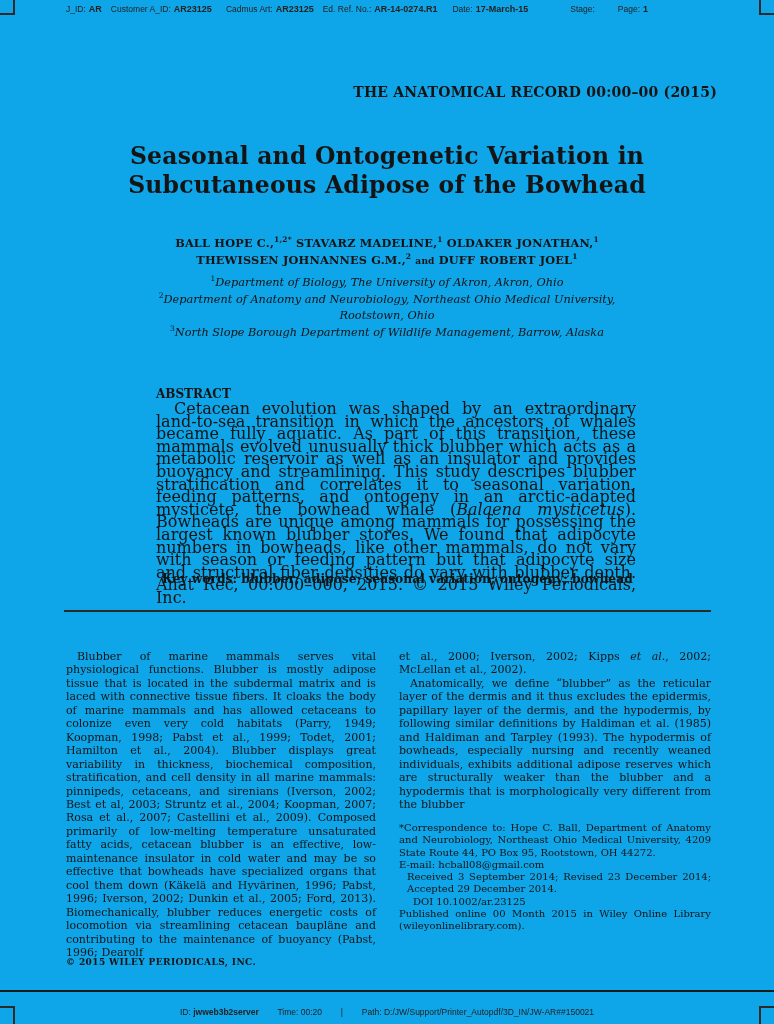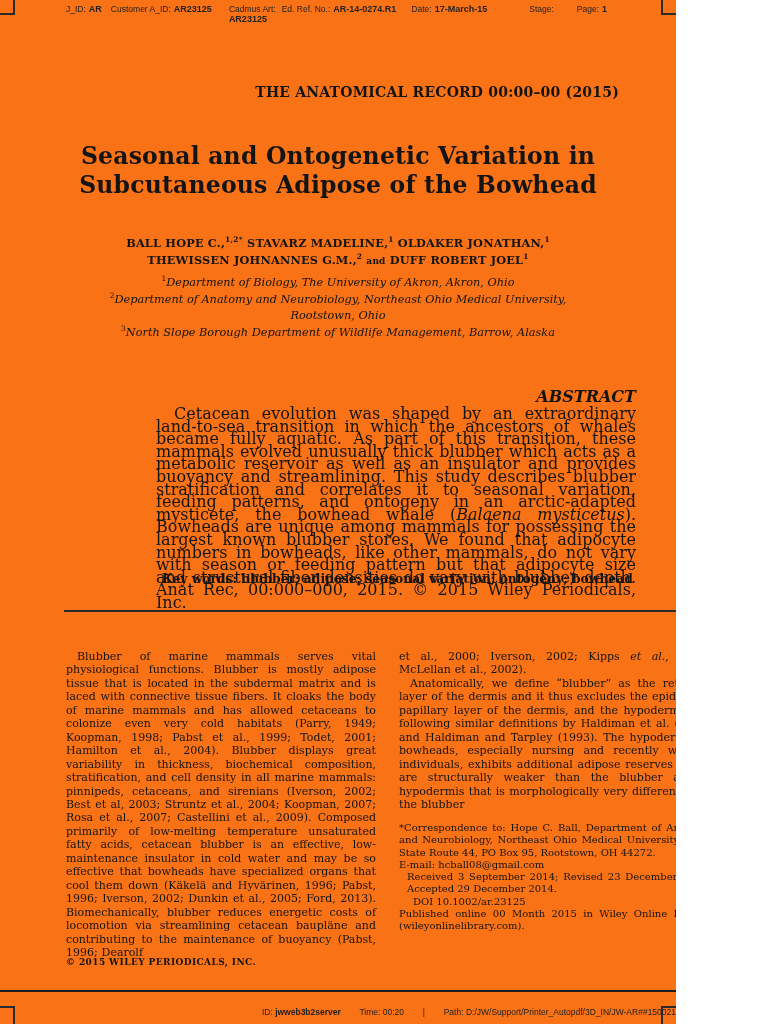--- a/index.html
+++ b/index.html
@@ -1,35 +1,35 @@
 <!DOCTYPE html>
 <html><head>
 <meta charset="utf-8">
 <style>
   html,body { margin:0; padding:0; background:#ffffff; }
   .page {
-    position:relative; width:676px; height:1024px; background:#f97316;
+    position:relative; width:774px; height:1024px; background:#0ea5e9;
     color:#141414; font-family:"DejaVu Serif", serif; overflow:hidden;
   }
   
   .crop { position:absolute; width:13px; height:13px; }
   .crop.tl { left:0; top:0; border-right:2px solid #2a2a2a; border-bottom:2px solid #2a2a2a; }
   .crop.tr { right:0; top:0; border-left:2px solid #2a2a2a; border-bottom:2px solid #2a2a2a; }
   .crop.bl { left:0; bottom:0; height:16px; border-right:2px solid #2a2a2a; border-top:2px solid #2a2a2a; }
   .crop.br { right:0; bottom:0; height:16px; border-left:2px solid #2a2a2a; border-top:2px solid #2a2a2a; }
 
   .proof-header {
     position:absolute; top:4px; left:66px; right:40px;
     font-family:"Liberation Sans", sans-serif; font-size:8.5px; color:#222;
     white-space:nowrap; display:flex; align-items:baseline;
   }
   .proof-header .fld { display:inline-flex; align-items:baseline; }
   .proof-header .lab { font-weight:normal; }
   .proof-header .val { font-weight:bold; margin-left:3px; font-size:9px; }
-  .g1{margin-left:9px;} .g2{margin-left:14px;flex-direction:column;} .g3{margin-left:9px;}
+  .g1{margin-left:9px;} .g2{margin-left:14px;} .g3{margin-left:9px;}
   .g4{margin-left:15px;} .g5{margin-left:42px;} .g6{margin-left:20px;}
 
   .journal-line {
     position:absolute; top:84px; right:57px; font-size:14px; font-weight:bold;
     letter-spacing:0.2px;
   }
 
   .title-block { position:absolute; top:142px; left:0; right:0; text-align:center;
     font-size:23.5px; font-weight:bold; line-height:28.5px; letter-spacing:0.2px; }
   .title-block .it { font-style:italic; }
@@ -37,21 +37,21 @@
   .authors-block { position:absolute; top:233px; left:0; right:0; text-align:center;
     font-size:11.3px; font-weight:bold; line-height:13px; letter-spacing:0.2px; }
   .authors-block sup { font-size:7.5px; font-weight:bold; }
   .authors-block .andword { font-size:9px; }
 
   .affil-block { position:absolute; top:273px; left:0; right:0; text-align:center;
     font-style:italic; font-size:11.3px; line-height:12.9px; }
   .affil-block sup { font-size:7.5px; font-style:normal; }
 
   .abstract-block { position:absolute; top:387px; left:156px; width:480px; }
-  .abstract-heading { text-align:right; font-weight:bold; font-size:16px; margin:0 0 2px 0;font-style:italic; }
+  .abstract-heading { text-align:left; font-weight:bold; font-size:12px; margin:0 0 2px 0; }
   .abstract-text { margin:0; font-size:16px; line-height:12.6px; text-align:justify;
     text-indent:18px; word-spacing:1px; }
   .abstract-text .it { font-style:italic; }
 
   .keywords-block { position:absolute; top:571px; left:162px; width:478px;
     font-size:12.3px; font-weight:bold; line-height:15.5px;
     padding-left:0; }
   .keywords-inner { padding-left:108px; text-indent:-108px; text-align:justify; }
 
   .front-rule { position:absolute; top:610px; left:64px; width:647px; height:2px; background:#2a2a2a; }
@@ -67,21 +67,21 @@
     font-size:10px; line-height:12.3px; text-align:justify; }
   .footnote-block p { margin:0; }
   .footnote-block .ind8 { padding-left:8px; }
   .footnote-block .ind14 { padding-left:14px; text-align:left; }
 
   .copyright-footer { position:absolute; top:957px; left:66px; font-size:9px; font-weight:bold;
     letter-spacing:0.4px; }
 
   .bottom-rule { position:absolute; top:990px; left:0; width:774px; height:2px; background:#1c1c1c; }
 
-  .print-line { position:absolute; top:1007px; left:0; right:0; text-align:right;
+  .print-line { position:absolute; top:1007px; left:0; right:0; text-align:center;
     font-family:"Liberation Sans", sans-serif; font-size:8.5px; color:#222; white-space:nowrap; }
   .print-line .b { font-weight:bold; }
   .print-line .sp { display:inline-block; width:14px; }
 </style>
 </head>
 <body>
 
 <div class="page">
 
   <div class="crop tl"></div>

